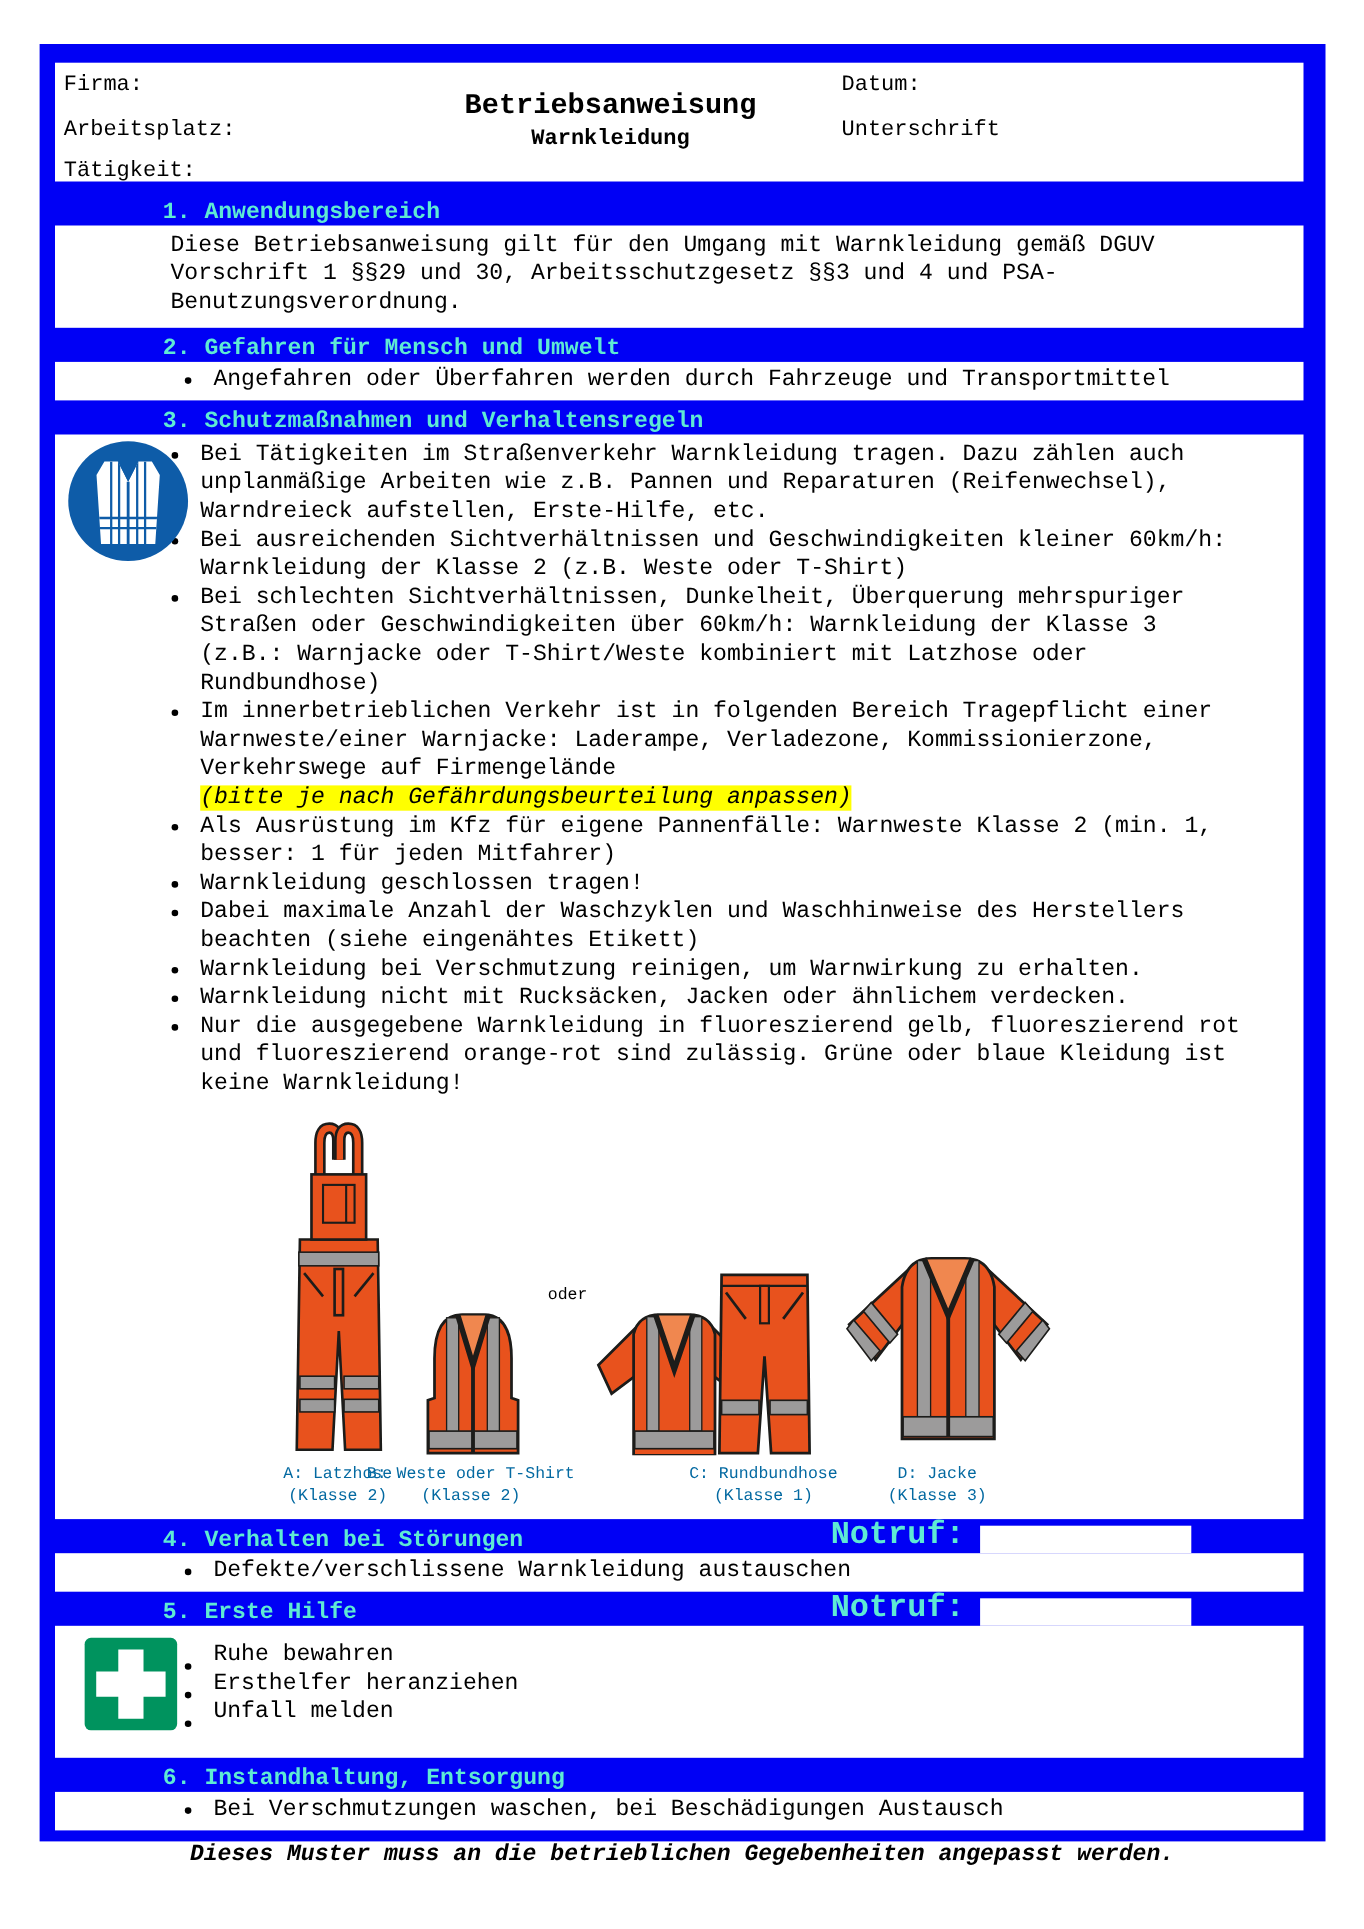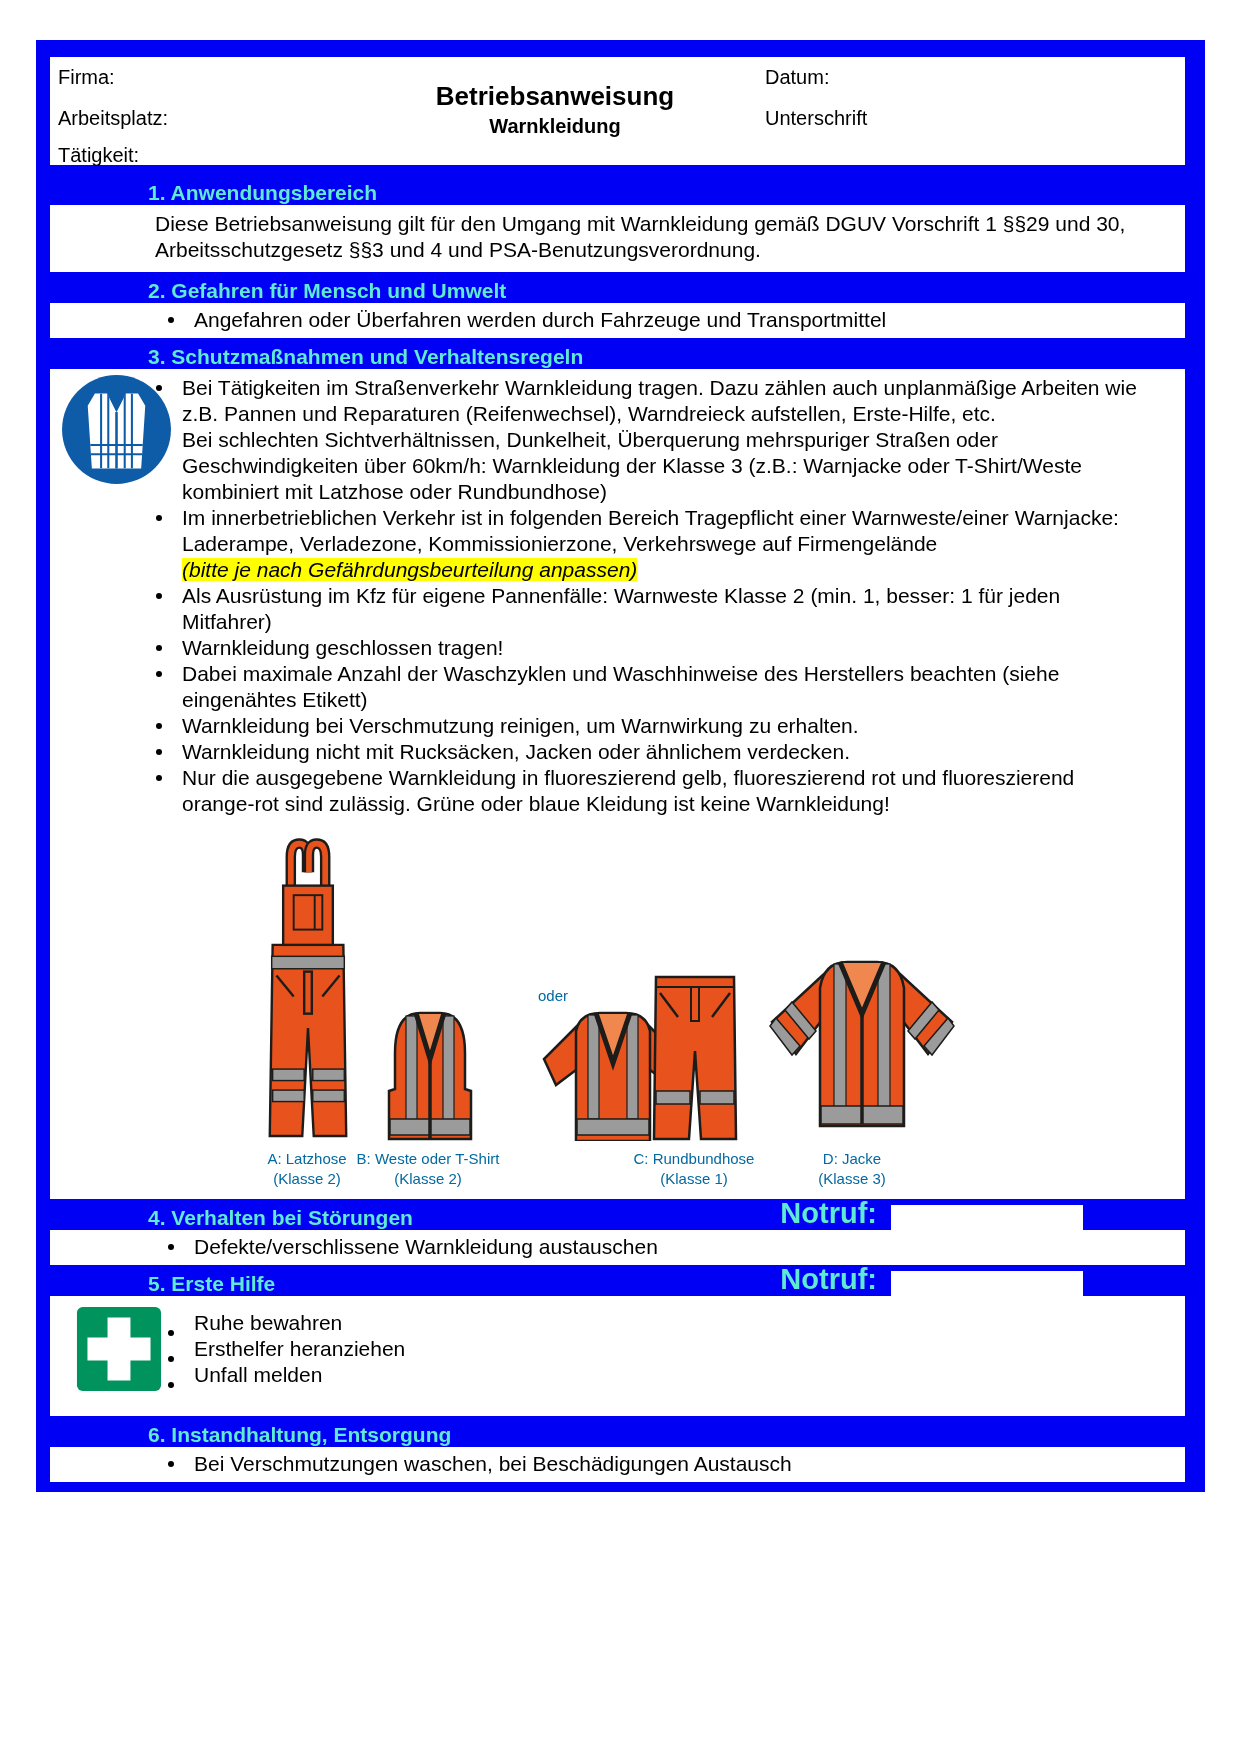--- a/index.html
+++ b/index.html
@@ -1,17 +1,17 @@
 <!DOCTYPE html>
 <html><head>
 <meta charset="utf-8">
 <style>
   html,body{margin:0;padding:0;background:#fff;}
-  .page{position:relative;width:1240px;height:1566px;background:#fff;
-        font-family:Liberation Sans, sans-serif;color:#000;overflow:hidden;}
+  .page{position:relative;width:1240px;height:1754px;background:#fff;
+        font-family:Liberation Mono, monospace;color:#000;overflow:hidden;}
   .frame{position:absolute;left:36px;top:40px;width:1169px;background:#0000f5;
          padding:17px 0 10px 0;box-sizing:border-box;}
   .wbox{background:#fff;margin:0 20px 0 14px;}
   
   .hbox{height:108px;position:relative;}
   .hlab{position:absolute;font-size:20px;white-space:nowrap;}
   .htitle{position:absolute;left:0;top:24px;width:1010px;text-align:center;
           font-size:26px;font-weight:bold;}
   .hsub{top:58px;font-size:20px;}
   
@@ -32,21 +32,21 @@
   .hlwrap{display:block;}
   .hl{background:#ffff00;font-style:italic;}
   
   .garments{position:relative;height:378px;margin-top:4px;}
   .g{position:absolute;}
   .g-latzhose{left:215px;top:8px;width:86px;height:312px;}
   .g-weste{left:330px;top:180px;width:100px;height:140px;}
   .g-tshirt{left:488px;top:180px;width:150px;height:140px;}
   .g-rundhose{left:600px;top:150px;width:90px;height:170px;}
   .g-jacke{left:712px;top:124px;width:200px;height:196px;}
-  .oder{position:absolute;left:448px;top:166px;font-size:15px;color:#0369a1;margin-left:40px;}
+  .oder{position:absolute;left:448px;top:166px;font-size:15px;color:#000000;}
   .glabel{position:absolute;top:328px;width:190px;text-align:center;
           font-size:15px;line-height:20px;color:#0369a1;}
   .gl-a{left:162px;} .gl-b{left:283px;} .gl-c{left:549px;} .gl-d{left:707px;}
   
   .box5{position:relative;padding:14px 30px 14px 118px;min-height:92px;box-sizing:content-box;}
   .cross{position:absolute;left:26px;top:10px;width:86px;height:86px;}
   .b5list .bullet{margin-bottom:0;align-items:flex-end;}
   
   .footer{position:absolute;left:0;right:0;top:1675px;text-align:center;
           font-size:21px;font-weight:bold;font-style:italic;}
@@ -107,20 +107,24 @@
         <line x1="55" y1="38" x2="55" y2="93" stroke="#0e5ca8" stroke-width="2.5"></line>
       </svg>
 
       <div class="b3list">
         <div class="bullet">
             <span class="dot"></span>
             <span class="btxt">Bei Tätigkeiten im Straßenverkehr Warnkleidung tragen. Dazu zählen auch unplanmäßige Arbeiten wie z.B. Pannen und Reparaturen (Reifenwechsel), Warndreieck aufstellen, Erste-Hilfe, etc.</span>
           </div>
         <div class="bullet">
             <span class="dot"></span>
+            <span class="btxt">Bei ausreichenden Sichtverhältnissen und Geschwindigkeiten kleiner 60km/h: Warnkleidung der Klasse 2 (z.B. Weste oder T-Shirt)</span>
+          </div>
+        <div class="bullet">
+            <span class="dot"></span>
             <span class="btxt">Bei schlechten Sichtverhältnissen, Dunkelheit, Überquerung mehrspuriger Straßen oder Geschwindigkeiten über 60km/h: Warnkleidung der Klasse 3 (z.B.: Warnjacke oder T-Shirt/Weste kombiniert mit Latzhose oder Rundbundhose)</span>
           </div>
         <div class="bullet">
             <span class="dot"></span>
           <span class="btxt">
             <span>Im innerbetrieblichen Verkehr ist in folgenden Bereich Tragepflicht einer Warnweste/einer Warnjacke: Laderampe, Verladezone, Kommissionierzone, Verkehrswege auf Firmengelände</span>
             <span class="hlwrap"><span class="hl">(bitte je nach Gefährdungsbeurteilung anpassen)</span></span>
           </span>
         </div>
         <div class="bullet">

